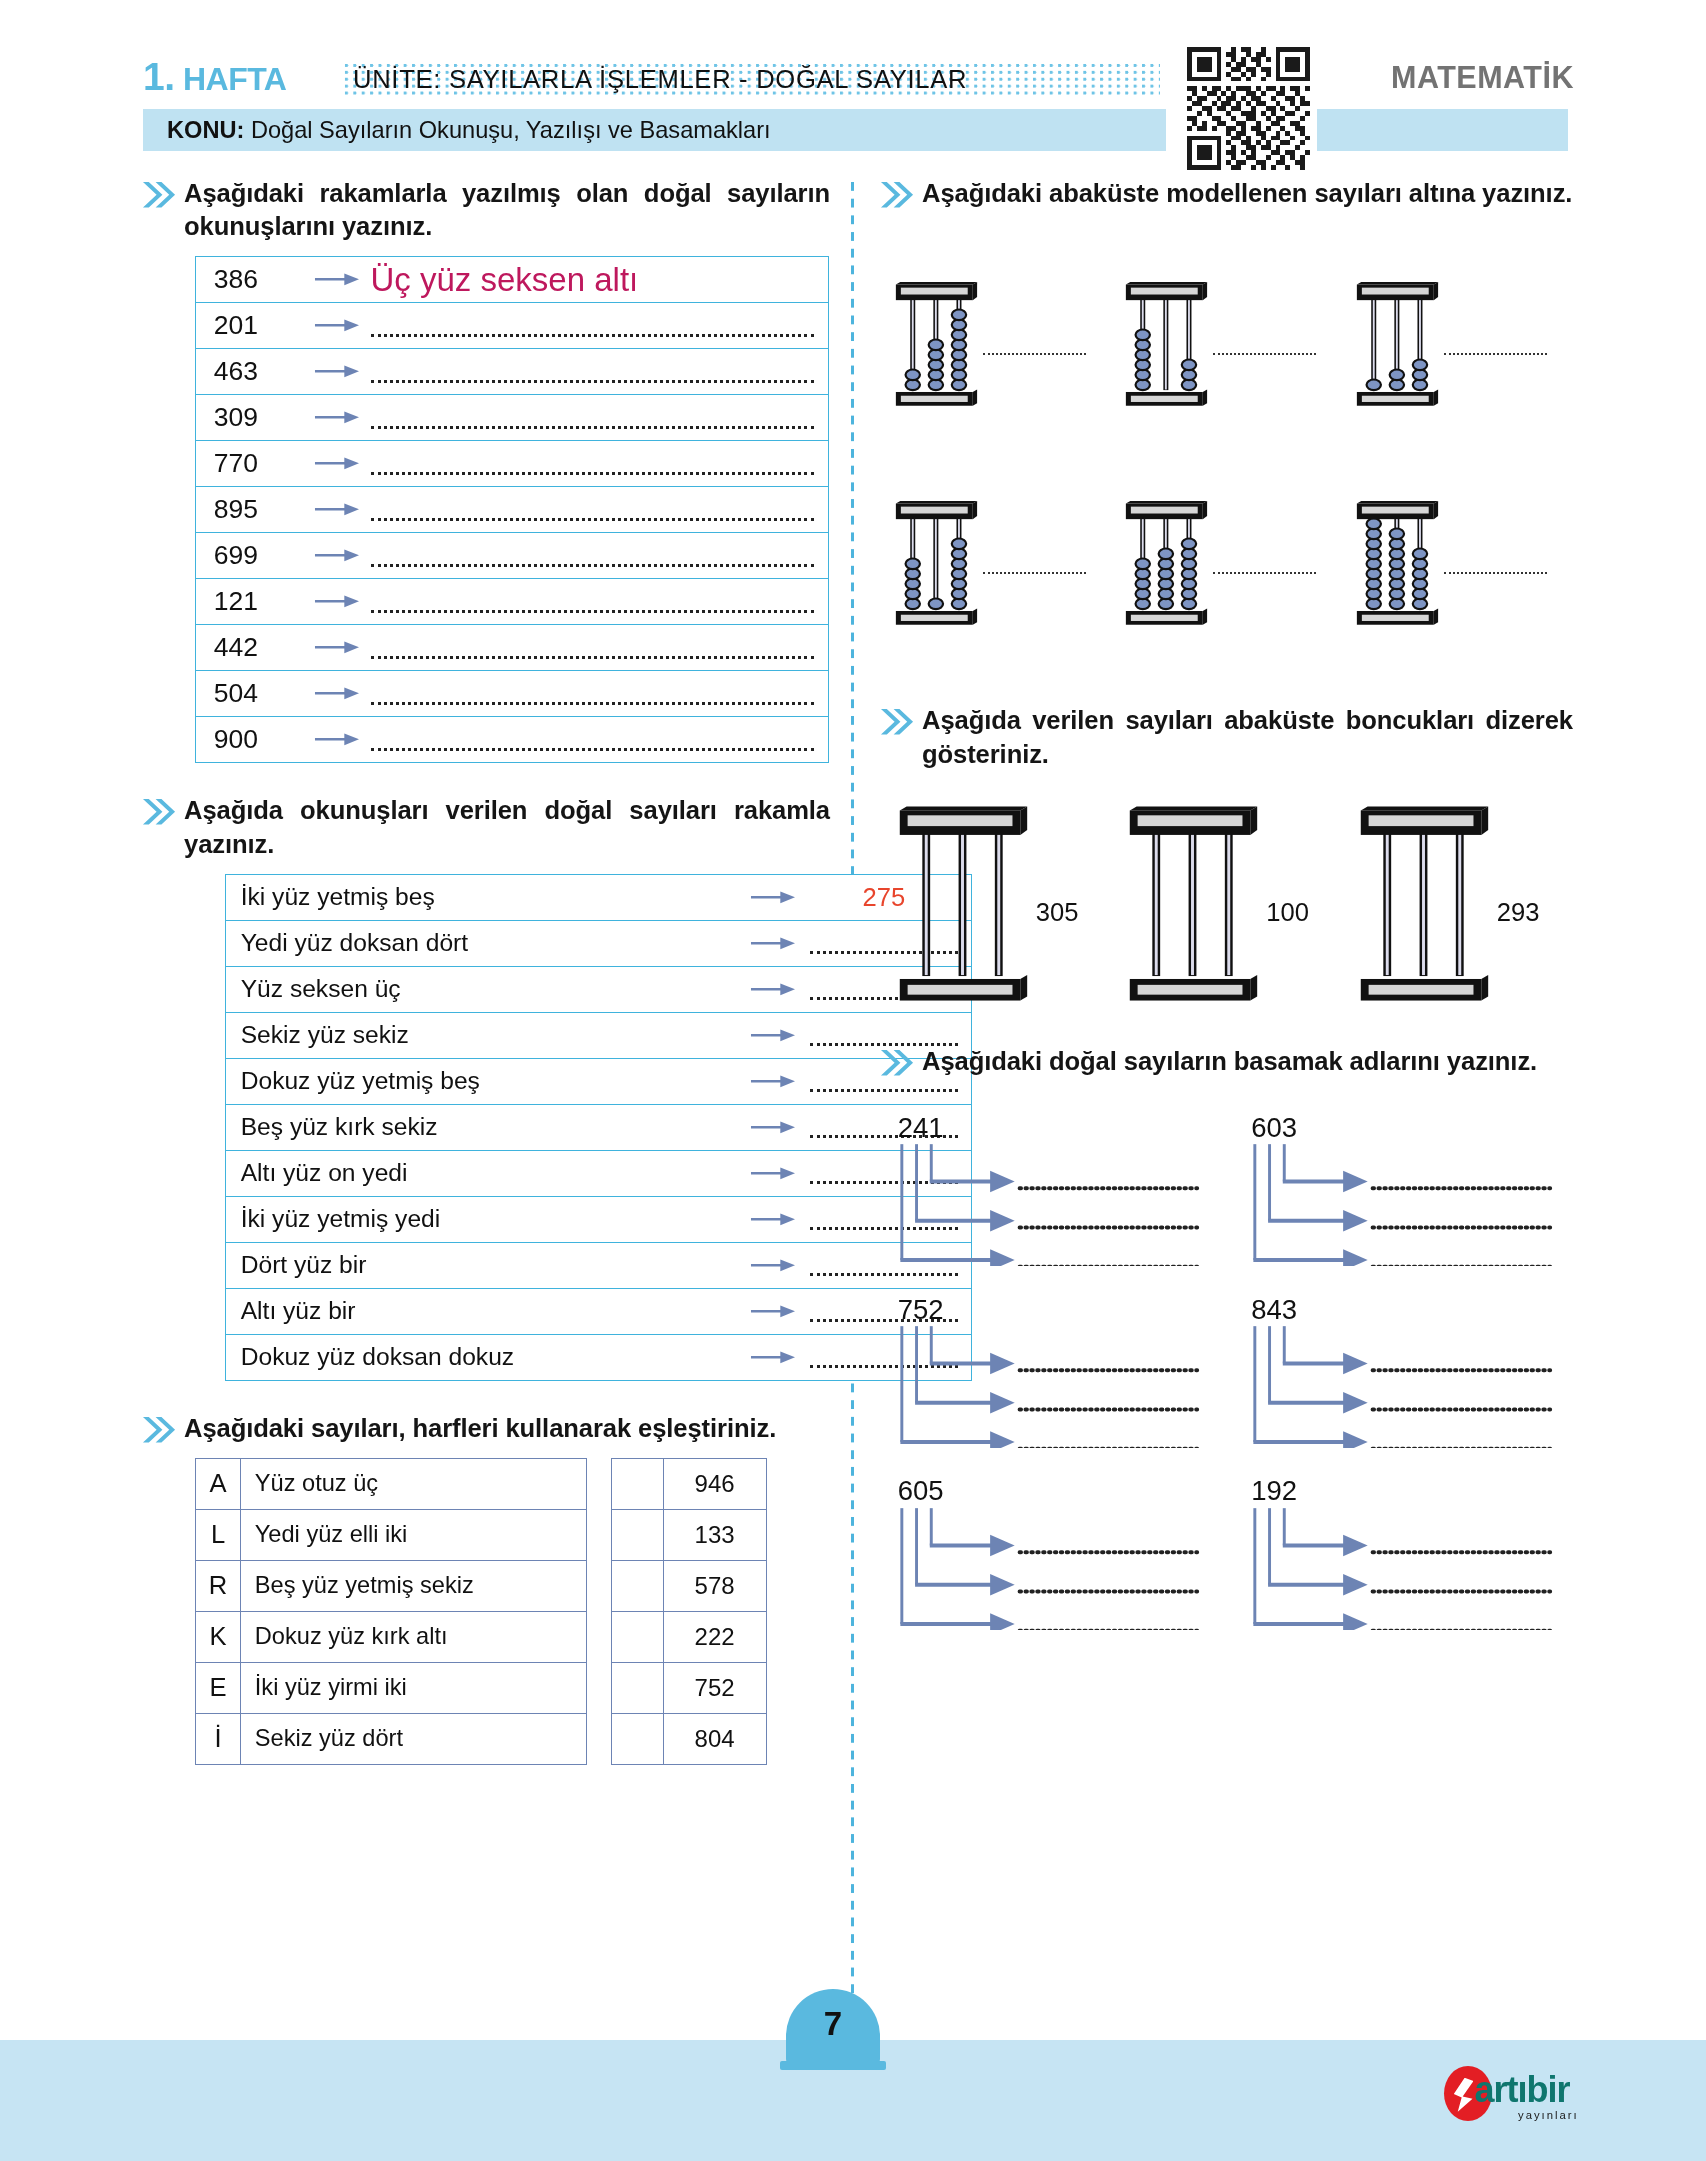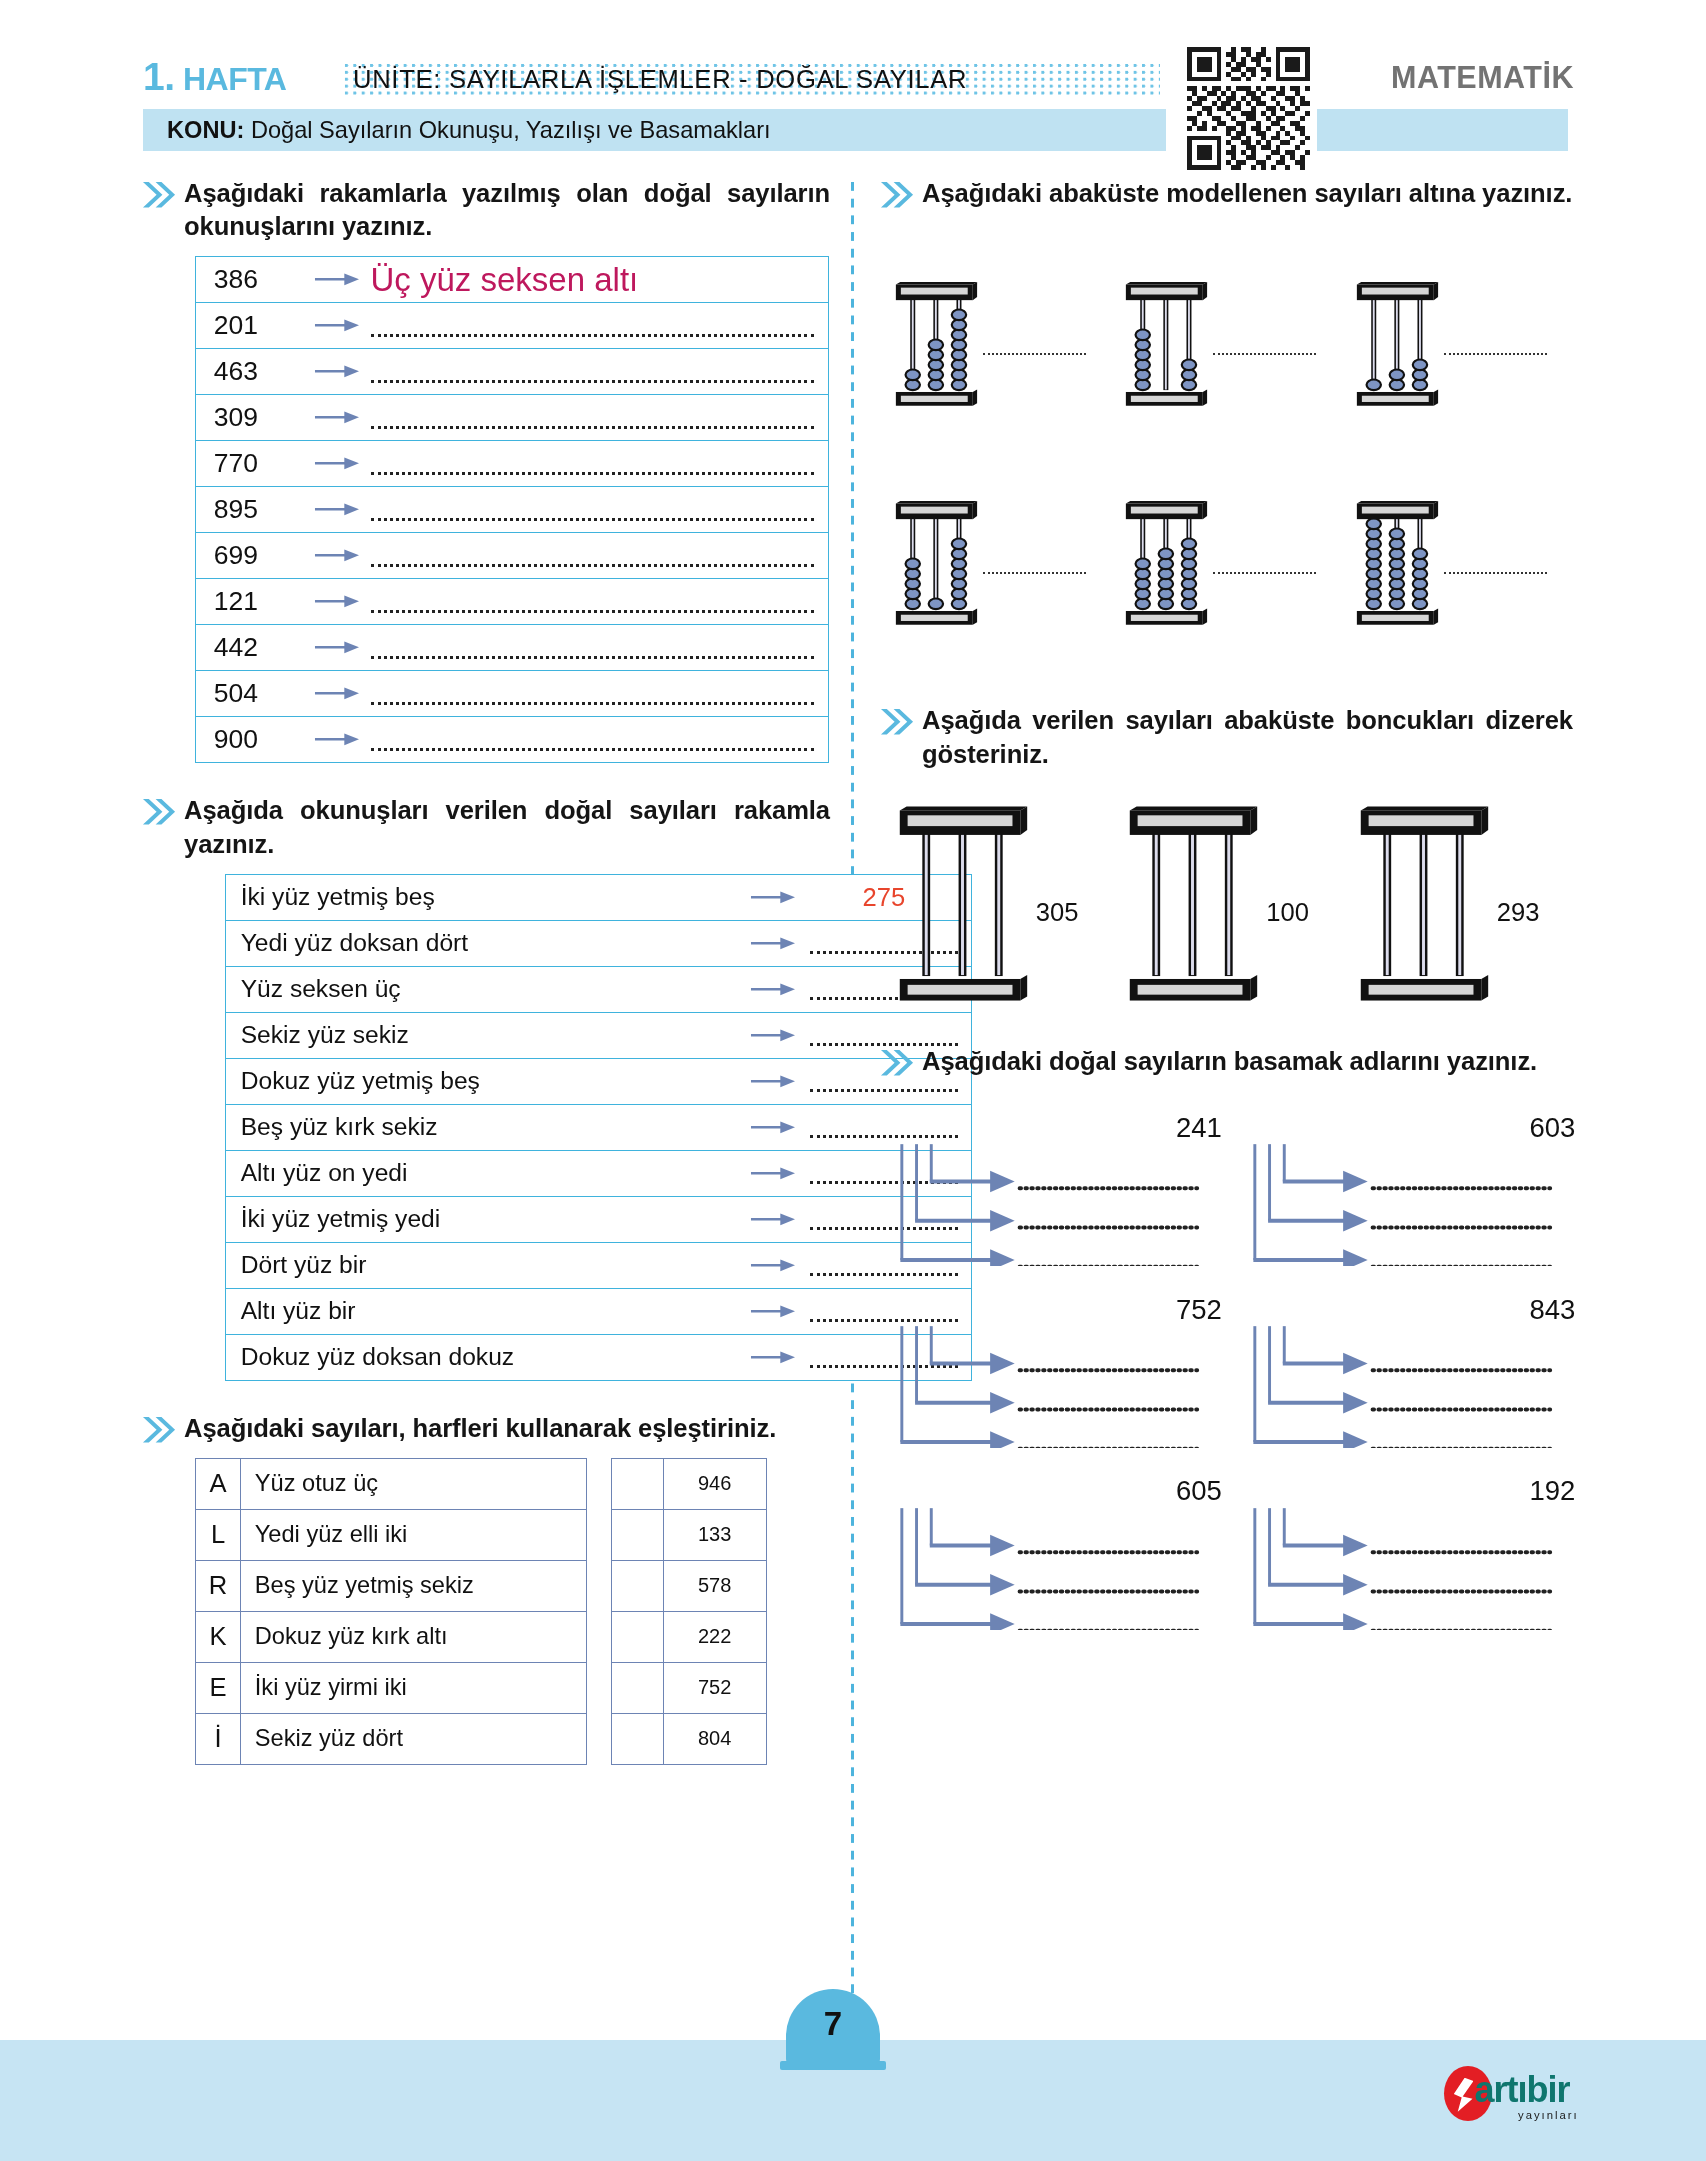--- a/index.html
+++ b/index.html
@@ -206,21 +206,21 @@
     width: 346px;
     padding-left: 13.8px;
     font-size: 23.6px;
     color: #111;
     white-space: nowrap;
   }
   .m-blank { width: 52px; }
   .m-num {
     width: 103px;
     text-align: center;
-    font-size: 20px;
+    font-size: 24px;
     color: #111;
   }
 
   
   .abacus-row {
     display: flex;
     justify-content: space-between;
     margin: 0 0 0 8.8px;
     width: 658px;
   }
@@ -238,21 +238,20 @@
     color: #111;
     text-align: center;
   }
 
   
   .pv-grid {
     display: grid;
     grid-template-columns: 329px 329px;
     gap: 19.7px 24.6px;
     margin-left: 12.8px;
-    text-align: right;
   }
   .pv-item { position: relative; height: 162px; }
   .pv-num {
     font-size: 27.5px;
     color: #111;
     margin-left: 4.9px;
     line-height: 1;
   }
   .pv-svg { display: block; margin-top: 2px; }
 

